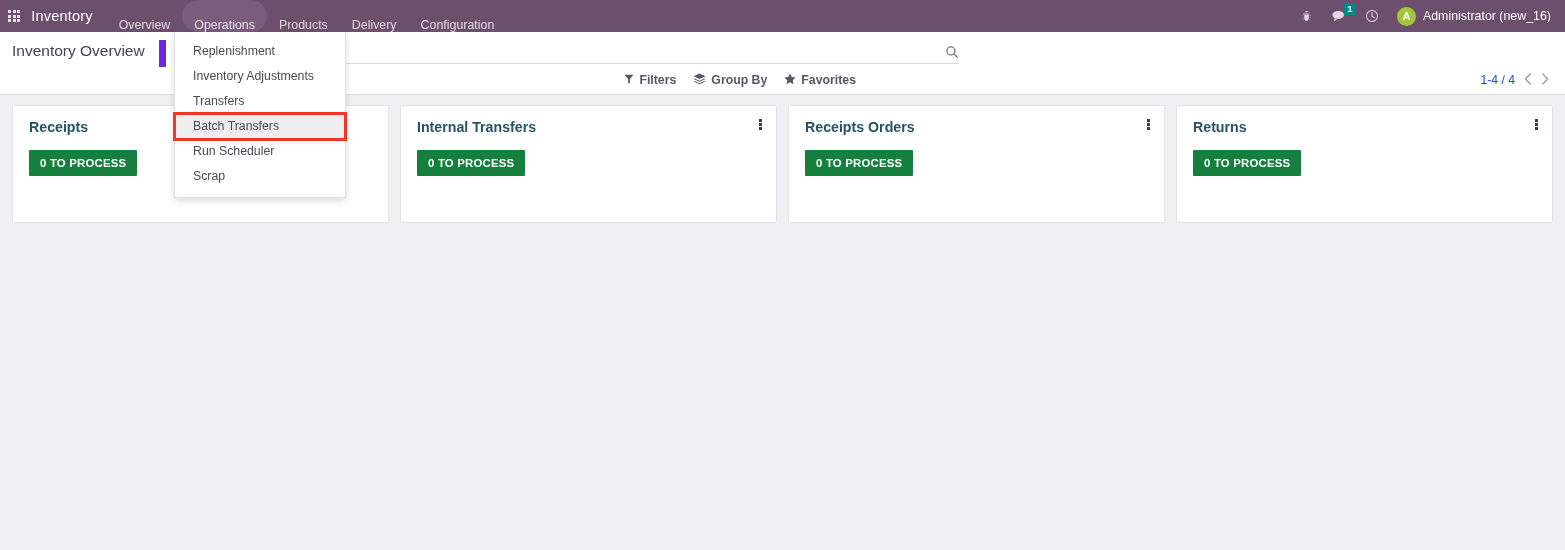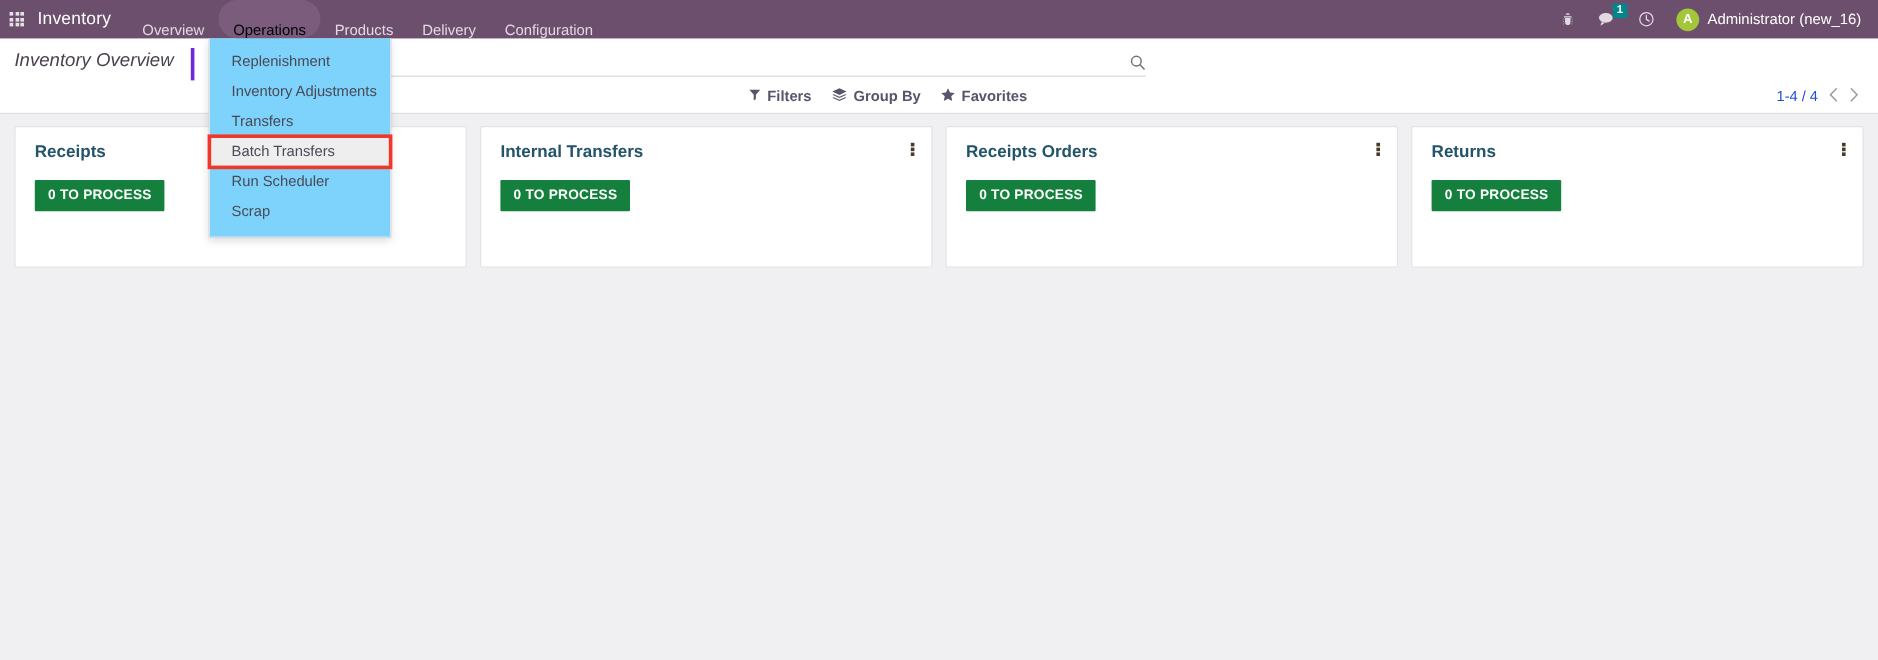--- a/index.html
+++ b/index.html
@@ -46,21 +46,21 @@
   .nav-item {
     display: flex;
     align-items: flex-end;
     padding: 0 12px;
     color: #e2d8e2;
     font-size: 12.4px;
     white-space: nowrap;
     cursor: pointer;
     position: relative;
   }
-  .nav-item.active { background: #7c5c7d; color: #000000; border-radius: 16px; }
+  .nav-item.active { background: #7c5c7d; color: #e5e5e5; border-radius: 16px; }
 
   .nav-right {
     margin-left: auto;
     display: flex;
     align-items: center;
     gap: 0px;
     padding-right: 10px;
   }
   .nav-icon-btn {
     display: flex;
@@ -119,24 +119,23 @@
     display: flex;
     align-items: flex-start;
     height: 35px;
     padding-top: 8px;
   }
   .breadcrumb {
     color: #4a4153;
     font-size: 15.5px;
     padding: 0 14px 0 12px;
     white-space: nowrap;
-    border-right: 3px solid #6d28d9;
+    border-right: 7px solid #6d28d9;
     height: 27px;
     line-height: 21px;
-    font-style: italic;
   }
   .searchview {
     flex: 1;
     margin-left: 18px;
     margin-right: 8px;
     display: flex;
     align-items: center;
     border-bottom: 1px solid #d8d8e0;
     height: 24px;
     max-width: 775px;
@@ -197,22 +196,22 @@
     cursor: pointer;
     line-height: 1;
     user-select: none;
   }
 
   
   .dropdown {
     position: absolute;
     top: 32px;
     left: 174px;
-    width: 152px;
-    background: #7dd3fc;
+    width: 172px;
+    background: #ffffff;
     border: 1px solid #e0e0e0;
     border-top: none;
     box-shadow: 0 3px 7px rgba(0,0,0,.14);
     padding: 7px 0 8px 0;
     z-index: 60;
   }
   .dropdown-item {
     padding: 4px 9px 4px 18px;
     font-size: 12.3px;
     color: #4a4a55;

